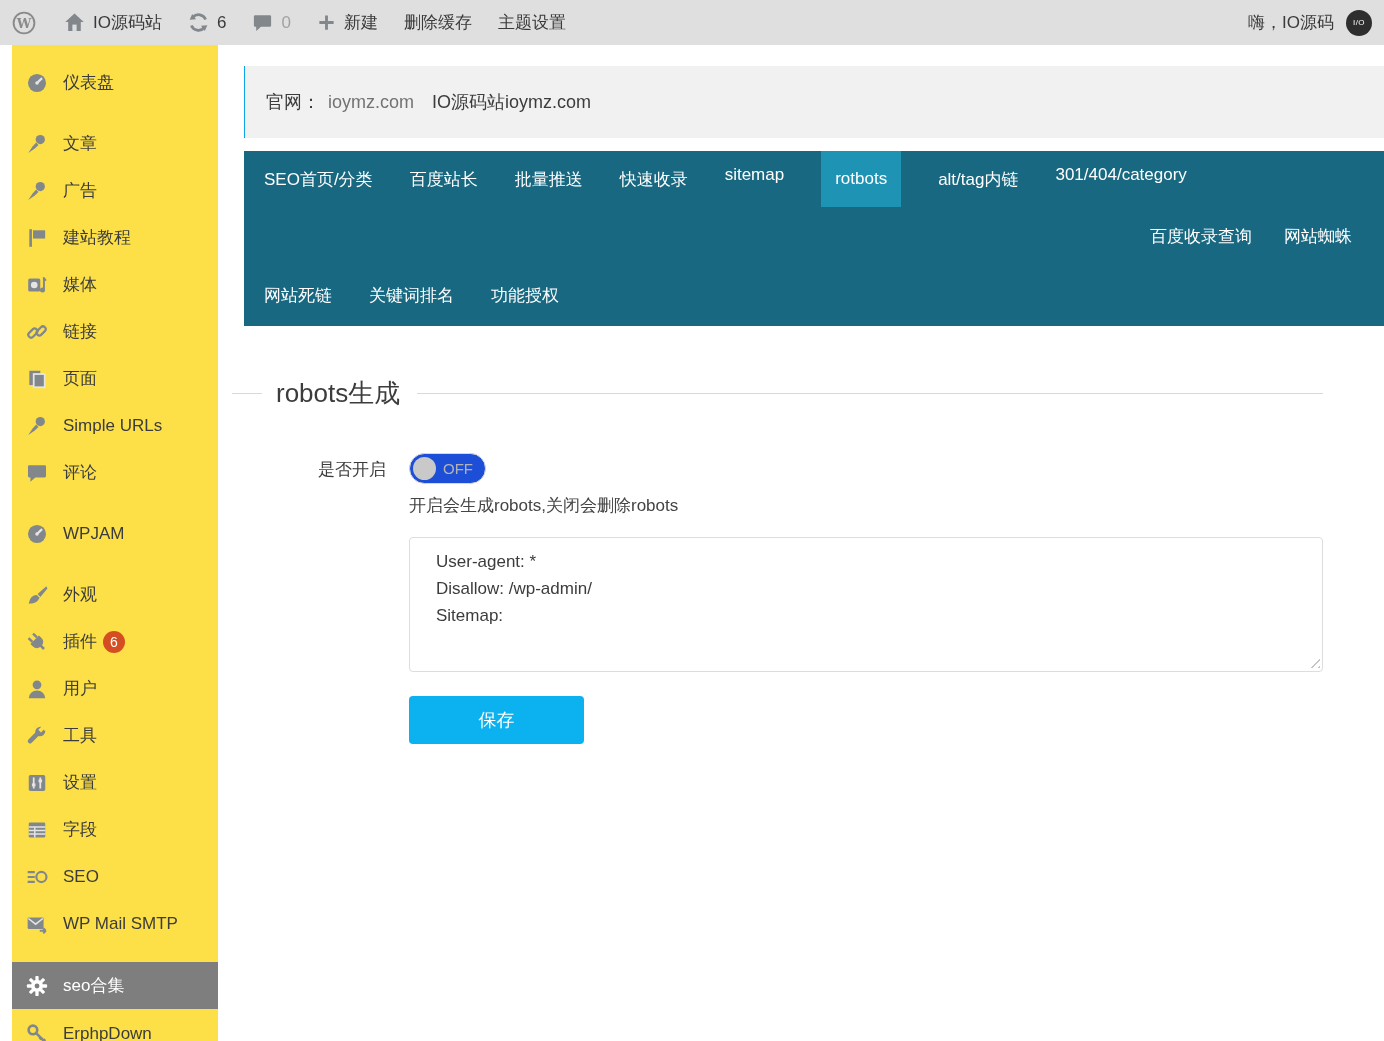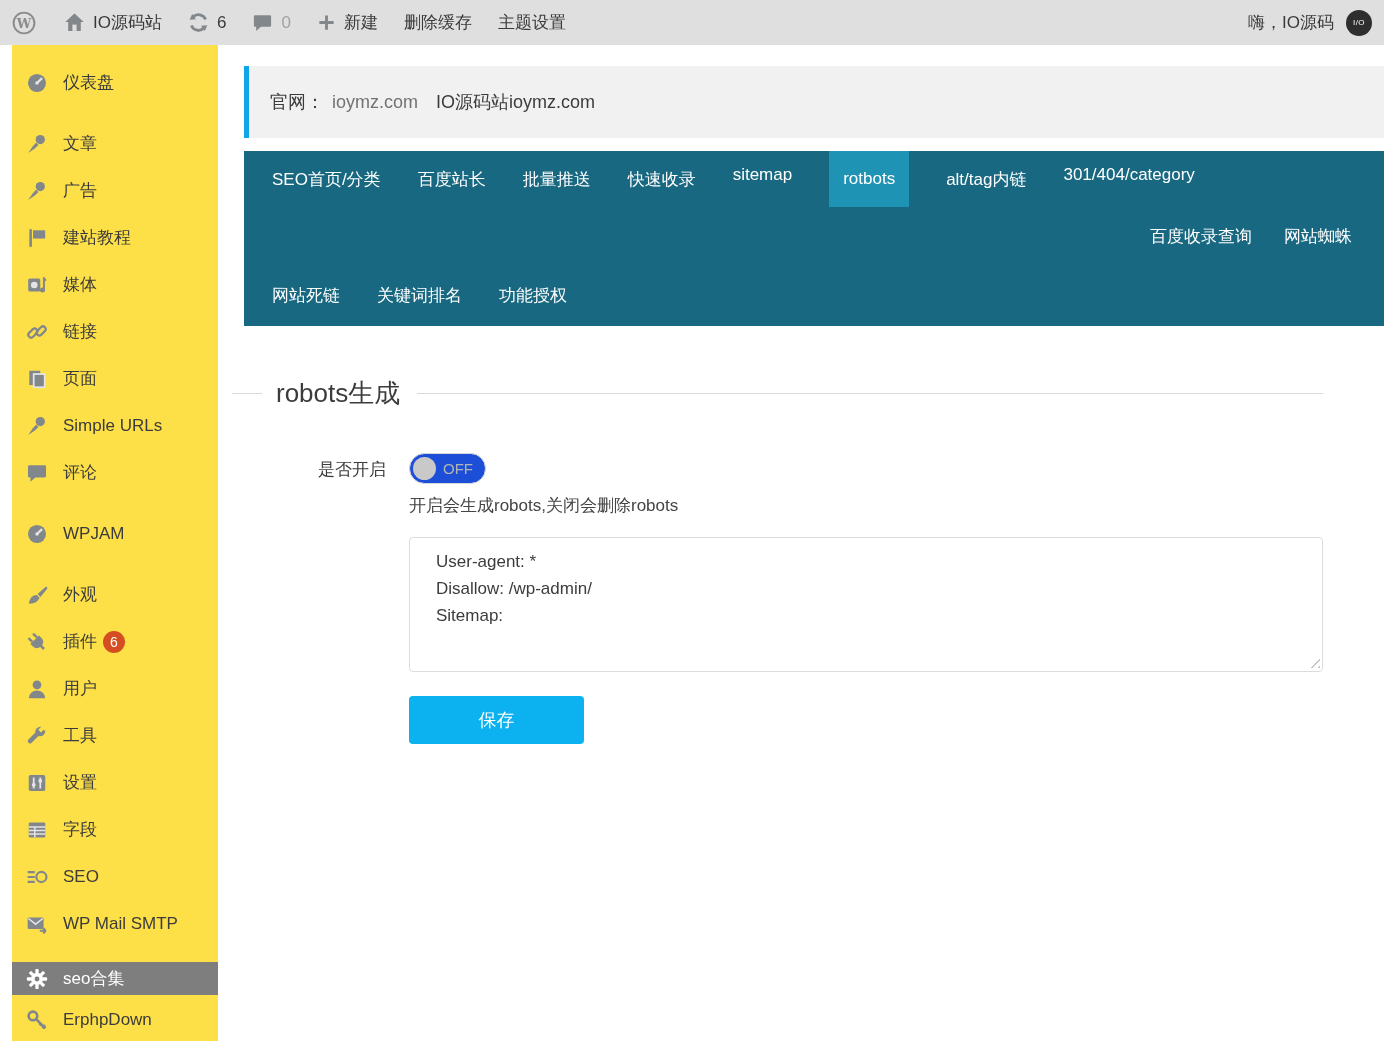--- a/index.html
+++ b/index.html
@@ -33,45 +33,45 @@
     position:absolute; top:45px; left:12px; bottom:0; width:218px;
     background:#fde047; padding-top:14px; overflow:hidden;
   }
   .menu-item {
     height:47px; display:flex; align-items:center; padding-left:14px;
     font-size:17px; color:#3c3c3c; cursor:pointer; white-space:nowrap;
   }
   .menu-item .mi-icon { width:22px; height:22px; margin-right:15px; flex:none; display:flex; }
   .menu-sep { height:14px; }
   .menu-item.selected {
-    background:#7e7e7e; color:#fff; position:relative; height:33px; margin:1px 0;
+    background:#7e7e7e; color:#fff; position:relative; height:47px; margin:1px 0;
   }
   .menu-item.selected::after {
     content:""; position:absolute; right:0; top:50%; margin-top:-10px;
     border-top:10px solid transparent; border-bottom:10px solid transparent;
     border-right:11px solid #ffffff;
   }
   .badge {
     min-width:22px; height:22px; border-radius:11px; background:#d54e21; color:#fff;
     font-size:14px; display:inline-flex; align-items:center; justify-content:center;
     margin-left:6px; padding:0 4px;
   }
 
   
   .content { position:absolute; top:45px; left:218px; right:0; bottom:0; background:#fff; }
 
   .notice {
     margin:21px 0 0 26px; height:72px; background:#f1f1f1;
-    border-left:5px solid #0ea5e9; display:flex; align-items:center;
+    border-left:1px solid #0ea5e9; display:flex; align-items:center;
     padding-left:21px; font-size:18px; color:#3c3c3c;
   }
   .notice a { color:#737373; text-decoration:none; margin:0 18px 0 8px; cursor:pointer; }
 
   .seo-nav { margin:13px 0 0 26px; background:#176880; }
-  .nav-row { display:flex; align-items:center; padding-left:28px; }
+  .nav-row { display:flex; align-items:center; padding-left:20px; }
   .nav-row1 { height:56px; gap:37px; }
   .nav-row2 { height:58px; gap:32px; justify-content:flex-end; padding-right:32px; }
   .nav-row3 { height:61px; gap:37px; }
   .nav-link {
     color:#fff; font-size:17px; text-decoration:none; cursor:pointer; white-space:nowrap;
   }
   .nav-link.raise { transform:translateY(-4px); }
   .nav-link.active {
     background:#1e93b4; height:56px; display:flex; align-items:center;
     padding:0 14px; transform:none;

